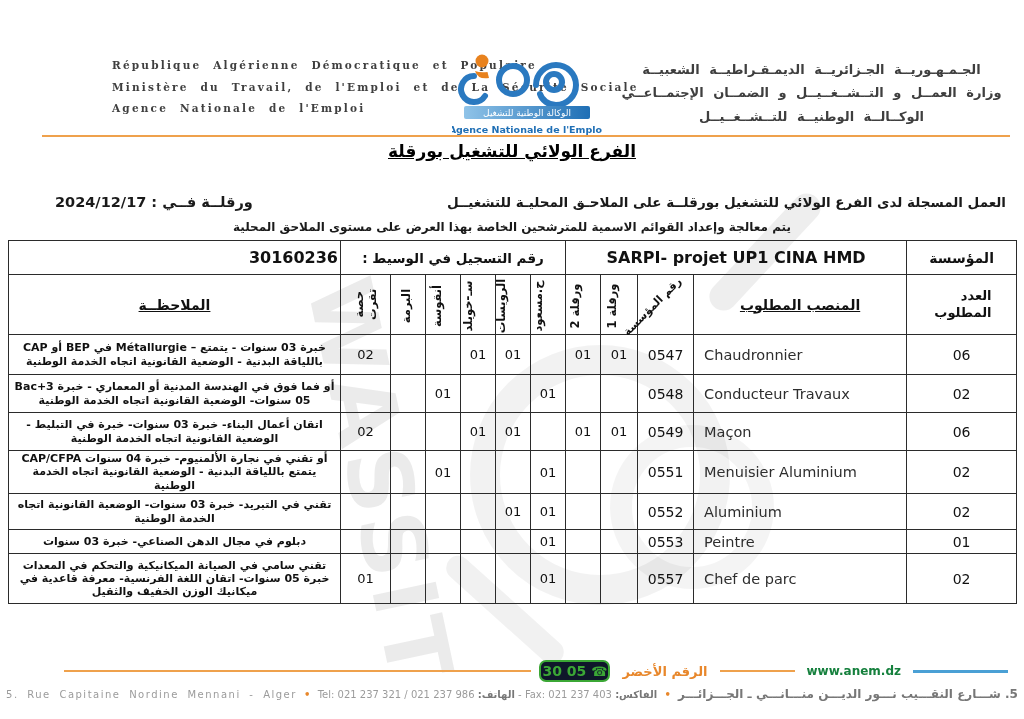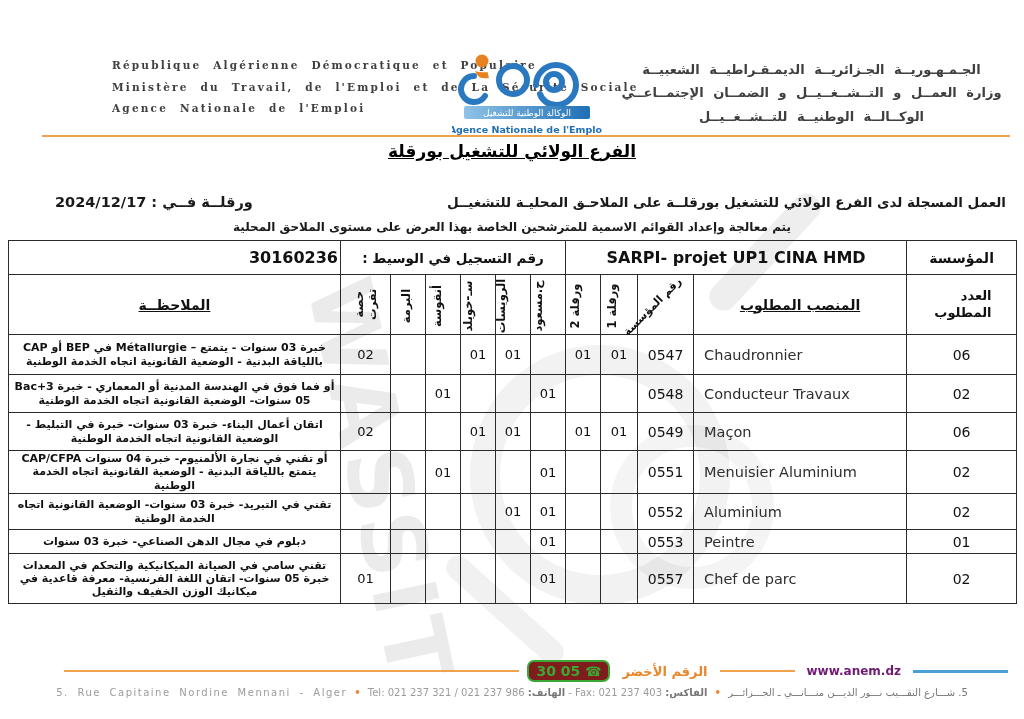--- a/index.html
+++ b/index.html
@@ -64,32 +64,32 @@
   .c-branch{font-size:13px;}
   .c-note{font-size:11px;font-weight:bold;line-height:1.22;padding:1px 3px;}
 
   .obligation{left:0;right:0;top:603px;text-align:center;direction:rtl;
               font-weight:bold;font-size:12.5px;}
 
   
   .footer-bar{left:64px;right:16px;top:659px;height:24px;display:flex;align-items:center;}
   .oline1{flex:1;height:2px;background:#EFA14C;margin-right:8px;}
   .green-box{display:flex;align-items:center;gap:5px;border:2px solid #3BA735;border-radius:7px;
-             padding:0 7px;height:18px;color:#3BA735;font-weight:bold;font-size:14px;
-             direction:ltr;background:#7f1d1d;}
+             padding:0 1px;height:18px;color:#3BA735;font-weight:bold;font-size:14px;
+             direction:ltr;background:#0f172a;}
   .green-box .ph{font-size:13px;line-height:1;}
   .green-label{color:#E8872B;font-weight:bold;font-size:13px;margin:0 12px;direction:rtl;}
   .oline2{width:75px;height:2px;background:#EFA14C;}
-  .website{color:#701a75;font-weight:bold;font-size:12px;margin:16px 12px;}
+  .website{color:#15803d;font-weight:bold;font-size:12px;margin:16px 12px;}
   .bline{width:95px;height:3px;background:#4AA0D5;}
   .address{left:0;right:0;top:687px;text-align:center;font-size:10px;color:#9b9b9b;
            white-space:nowrap;}
   .addr-fr{letter-spacing:1.5px;word-spacing:4px;}
   .odot{color:#E8872B;font-weight:bold;margin:0 4px;}
-  .addr-ar{color:#777;font-weight:normal;font-size:10px;direction:rtl;unicode-bidi:isolate;text-align:right;}
+  .addr-ar{color:#777;font-weight:bold;font-size:12px;direction:rtl;unicode-bidi:isolate;text-align:right;}
   .tel-ar{color:#777;font-weight:bold;direction:rtl;unicode-bidi:isolate;}
 </style>
 </head>
 <body>
 
 <div class="page">
 
   <div class="abs wm-ring1"></div>
   <div class="abs wm-ring2"></div>
   <div class="abs wm-slash1"></div>

